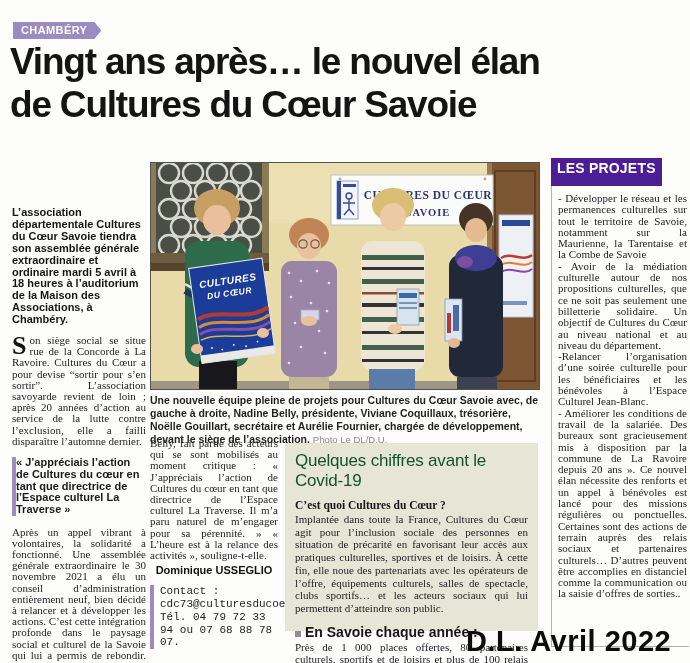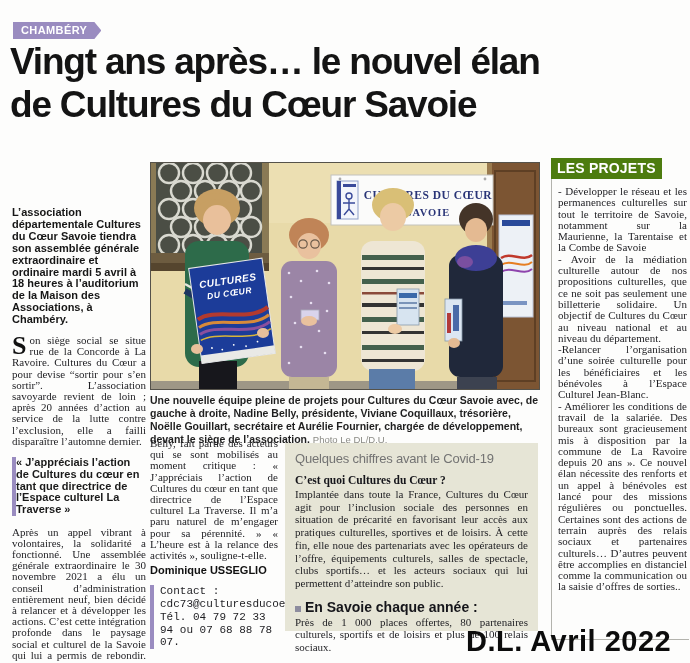--- a/index.html
+++ b/index.html
@@ -35,38 +35,38 @@
   
   .photo-wrap { position:absolute; left:150px; top:162px; width:390px; height:228px;
                 border:1px solid #55524a; }
   .photo-wrap svg { display:block; }
   
   .caption { position:absolute; left:150px; top:394px; width:390px;
              font-size:10.5px; line-height:13px; font-weight:bold; color:#1f1f1f; }
   .caption .photo-credit { font-weight:normal; color:#8a8a84; font-size:9.5px; }
   
   .col-mid { position:absolute; left:150px; top:438px; width:128px; }
-  .signature { font-weight:bold; font-size:11px; text-align:left; margin-top:3px; color:#111; }
+  .signature { font-weight:bold; font-size:11px; text-align:center; margin-top:3px; color:#111; }
   .contact { margin-top:9px; border-left:4px solid #9a8cc0; padding-left:6px;
              font-family:Liberation Mono, monospace; font-size:11px; line-height:12.8px;
              color:#1e1e22; }
   
   .infobox { position:absolute; left:285px; top:443px; width:253px; height:188px;
              background:#e6e5d6; padding:8px 10px 8px 10px; }
-  .infobox-title { font-size:13px; letter-spacing:-.2px; color:#737373; margin-bottom:8px; }
+  .infobox-title { font-size:17px; letter-spacing:-.2px; color:#14532d; margin-bottom:8px; }
   .infobox-sub { font-family:"Liberation Serif", serif; font-weight:bold; font-size:11.5px;
                  margin-bottom:2px; color:#15151a; }
   .infobox-body { font-family:"Liberation Serif", serif; font-size:11px; line-height:12.7px;
                   text-align:justify; color:#1e1e22; }
   .bullet-line { margin-top:9px; margin-bottom:1px; font-weight:bold; font-size:14px; color:#15151a; }
   .bullet-sq { display:inline-block; width:6px; height:6px; background:#8d8c9e; margin-right:4px; }
   
   .col-right { position:absolute; left:551px; top:158px; width:138px; }
-  .projects-header { background:#4d7c0f; color:#fff; font-weight:bold; font-size:14px;
-                     letter-spacing:.2px; padding:2px 6px 3px 6px; width:111px; }
+  .projects-header { background:#4c1d95; color:#fff; font-weight:bold; font-size:14px;
+                     letter-spacing:.2px; padding:2px 6px 10px 6px; width:111px; }
   .projects-body { border-left:1px solid #b3b3ad; border-bottom:1px solid #b3b3ad;
                    margin-top:0; padding:7px 2px 8px 6px; width:138px; height:461px;
                    font-family:"Liberation Serif", serif; font-size:11px; line-height:11.3px;
                    text-align:justify; color:#1e1e22; }
   .projects-body p { margin:0; }
   
   .credit { position:absolute; left:466px; top:625px; font-size:29px; font-weight:bold;
             letter-spacing:.5px; color:#0c0c0c; }
 </style>
 </head>

